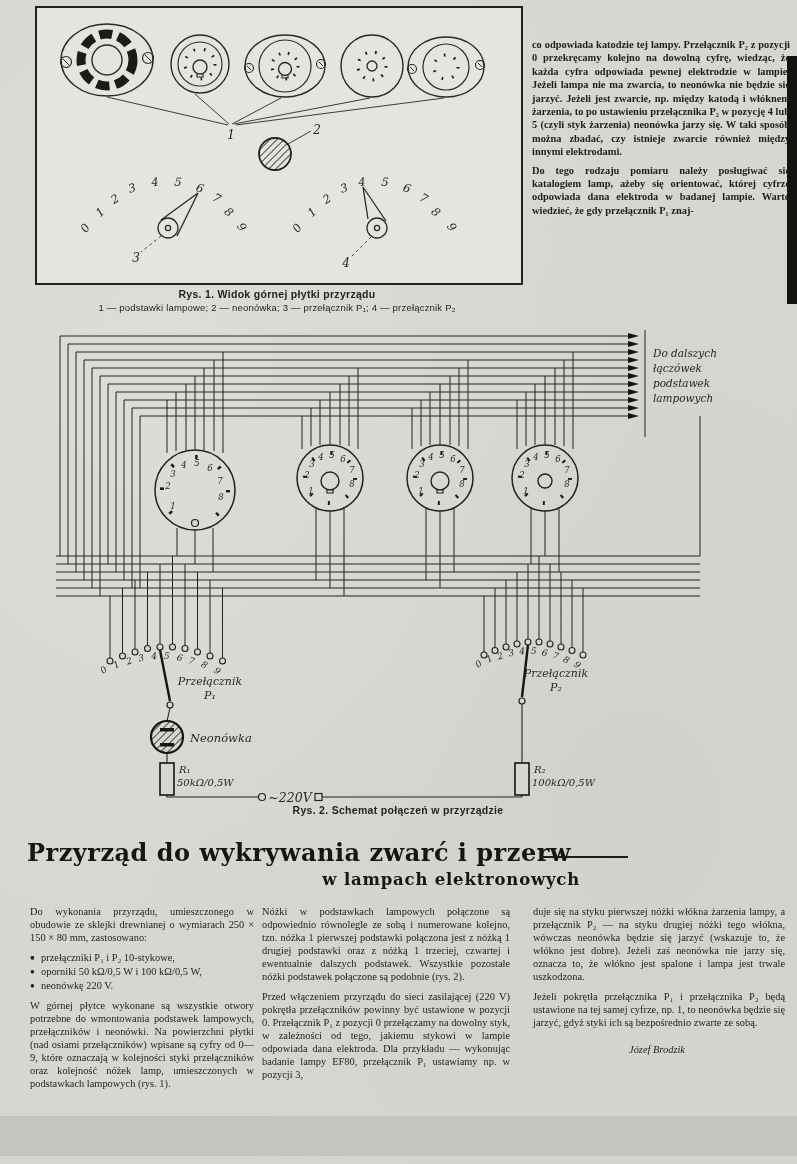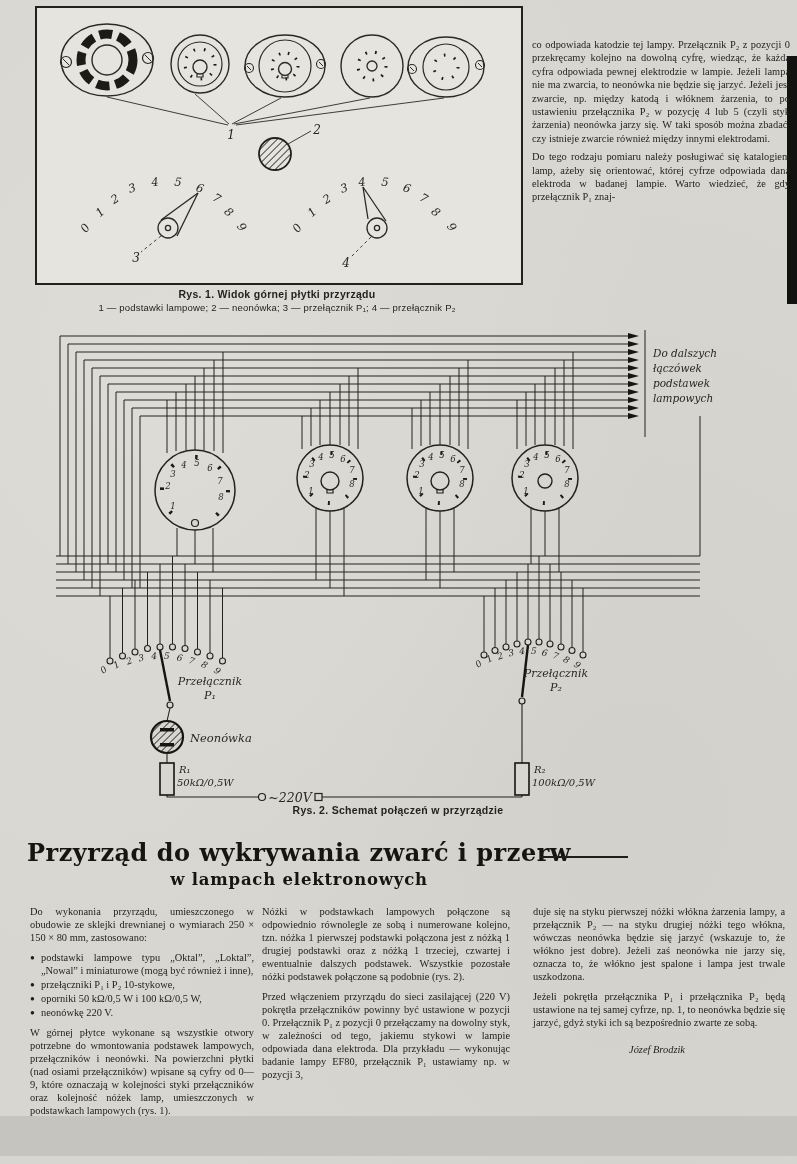--- a/index.html
+++ b/index.html
@@ -10,30 +10,30 @@
     font-family:"Liberation Serif","DejaVu Serif",serif;color:#1f1e1c;}
   .abs{position:absolute;}
   
   .fig1box{left:35px;top:6px;width:488px;height:280px;}
   .fig1cap{left:38px;top:288px;width:478px;text-align:center;
     font-family:"Liberation Sans","DejaVu Sans",sans-serif;color:#242320;}
   .fig1cap .t{font-weight:bold;font-size:10.5px;letter-spacing:.3px;}
   .fig1cap .l{font-size:9.5px;margin-top:2px;letter-spacing:.2px;}
   
   .trcol{left:532px;top:38px;width:258px;font-size:10.4px;line-height:13.4px;text-align:justify;}
-  .trcol p{margin:0 0 5px 0;}
+  .trcol p{margin:0 0 5px 0;font-weight:bold;}
   .blackbar{left:787px;top:56px;width:10px;height:248px;background:#121210;}
   
   .fig2svg{left:0;top:325px;}
   .fig2cap{left:198px;top:804px;width:400px;text-align:center;font-weight:bold;
     font-family:"Liberation Sans","DejaVu Sans",sans-serif;font-size:10.5px;color:#242320;letter-spacing:.3px;}
   
   .titleblock{left:18px;top:838px;width:562px;text-align:center;color:#161512;}
   .titleblock .t1{font-family:"DejaVu Serif","Liberation Serif",serif;font-weight:bold;font-size:24px;letter-spacing:.5px;}
-  .titleblock .t2{font-family:"DejaVu Serif","Liberation Serif",serif;font-weight:bold;font-size:16.5px;margin-top:3px;letter-spacing:.8px;}
+  .titleblock .t2{font-family:"DejaVu Serif","Liberation Serif",serif;font-weight:bold;font-size:16.5px;margin-top:3px;letter-spacing:.8px;text-align:right;}
   .titledash{left:540px;top:856px;width:88px;height:2px;background:#1f1e1c;}
   
   .bodycol{top:905px;font-size:10.4px;line-height:13px;text-align:justify;}
   .bodycol p{margin:0 0 7px 0;}
   .c1{left:30px;width:224px;}
   .c2{left:262px;width:248px;}
   .c3{left:533px;width:252px;}
   ul.blist{list-style:none;margin:0 0 7px 0;padding:0;}
   ul.blist li{position:relative;padding-left:11px;margin:0 0 1px 0;}
   ul.blist li .bl{position:absolute;left:0;top:0;font-size:8px;}
@@ -367,21 +367,21 @@
 
   <div class="abs titleblock">
     <div class="t1">Przyrząd do wykrywania zwarć i przerw</div>
     <div class="t2">w lampach elektronowych</div>
   </div>
   <div class="abs titledash"></div>
 
   <div class="abs bodycol c1">
     <p>Do wykonania przyrządu, umieszczonego w obudowie ze sklejki drewnianej o wymiarach 250 × 150 × 80 mm, zastosowano:</p>
     <ul class="blist">
-      <li><span class="bl">●</span><span>podstawki lampowe typu „Oktal”, „Loktal”, „Nowal” i miniaturowe (mogą być również i inne),</span></li>
+      <li><span class="bl">●</span></li>
       <li><span class="bl">●</span><span>przełączniki P₁ i P₂ 10-stykowe,</span></li>
       <li><span class="bl">●</span><span>oporniki 50 kΩ/0,5 W i 100 kΩ/0,5 W,</span></li>
       <li><span class="bl">●</span><span>neonówkę 220 V.</span></li>
     </ul>
     <p>W górnej płytce wykonane są wszystkie otwory potrzebne do wmontowania podstawek lampowych, przełączników i neonówki. Na powierzchni płytki (nad osiami przełączników) wpisane są cyfry od 0—9, które oznaczają w kolejności styki przełączników oraz kolejność nóżek lamp, umieszczonych w podstawkach lampowych (rys. 1).</p>
   </div>
 
   <div class="abs bodycol c2">
     <p>Nóżki w podstawkach lampowych połączone są odpowiednio równolegle ze sobą i numerowane kolejno, tzn. nóżka 1 pierwszej podstawki połączona jest z nóżką 1 drugiej podstawki oraz z nóżką 1 trzeciej, czwartej i ewentualnie dalszych podstawek. Wszystkie pozostałe nóżki podstawek połączone są podobnie (rys. 2).</p>
     <p>Przed włączeniem przyrządu do sieci zasilającej (220 V) pokrętła przełączników powinny być ustawione w pozycji 0. Przełącznik P₁ z pozycji 0 przełączamy na dowolny styk, w zależności od tego, jakiemu stykowi w lampie odpowiada dana elektroda. Dla przykładu — wykonując badanie lampy EF80, przełącznik P₁ ustawiamy np. w pozycji 3,</p>

